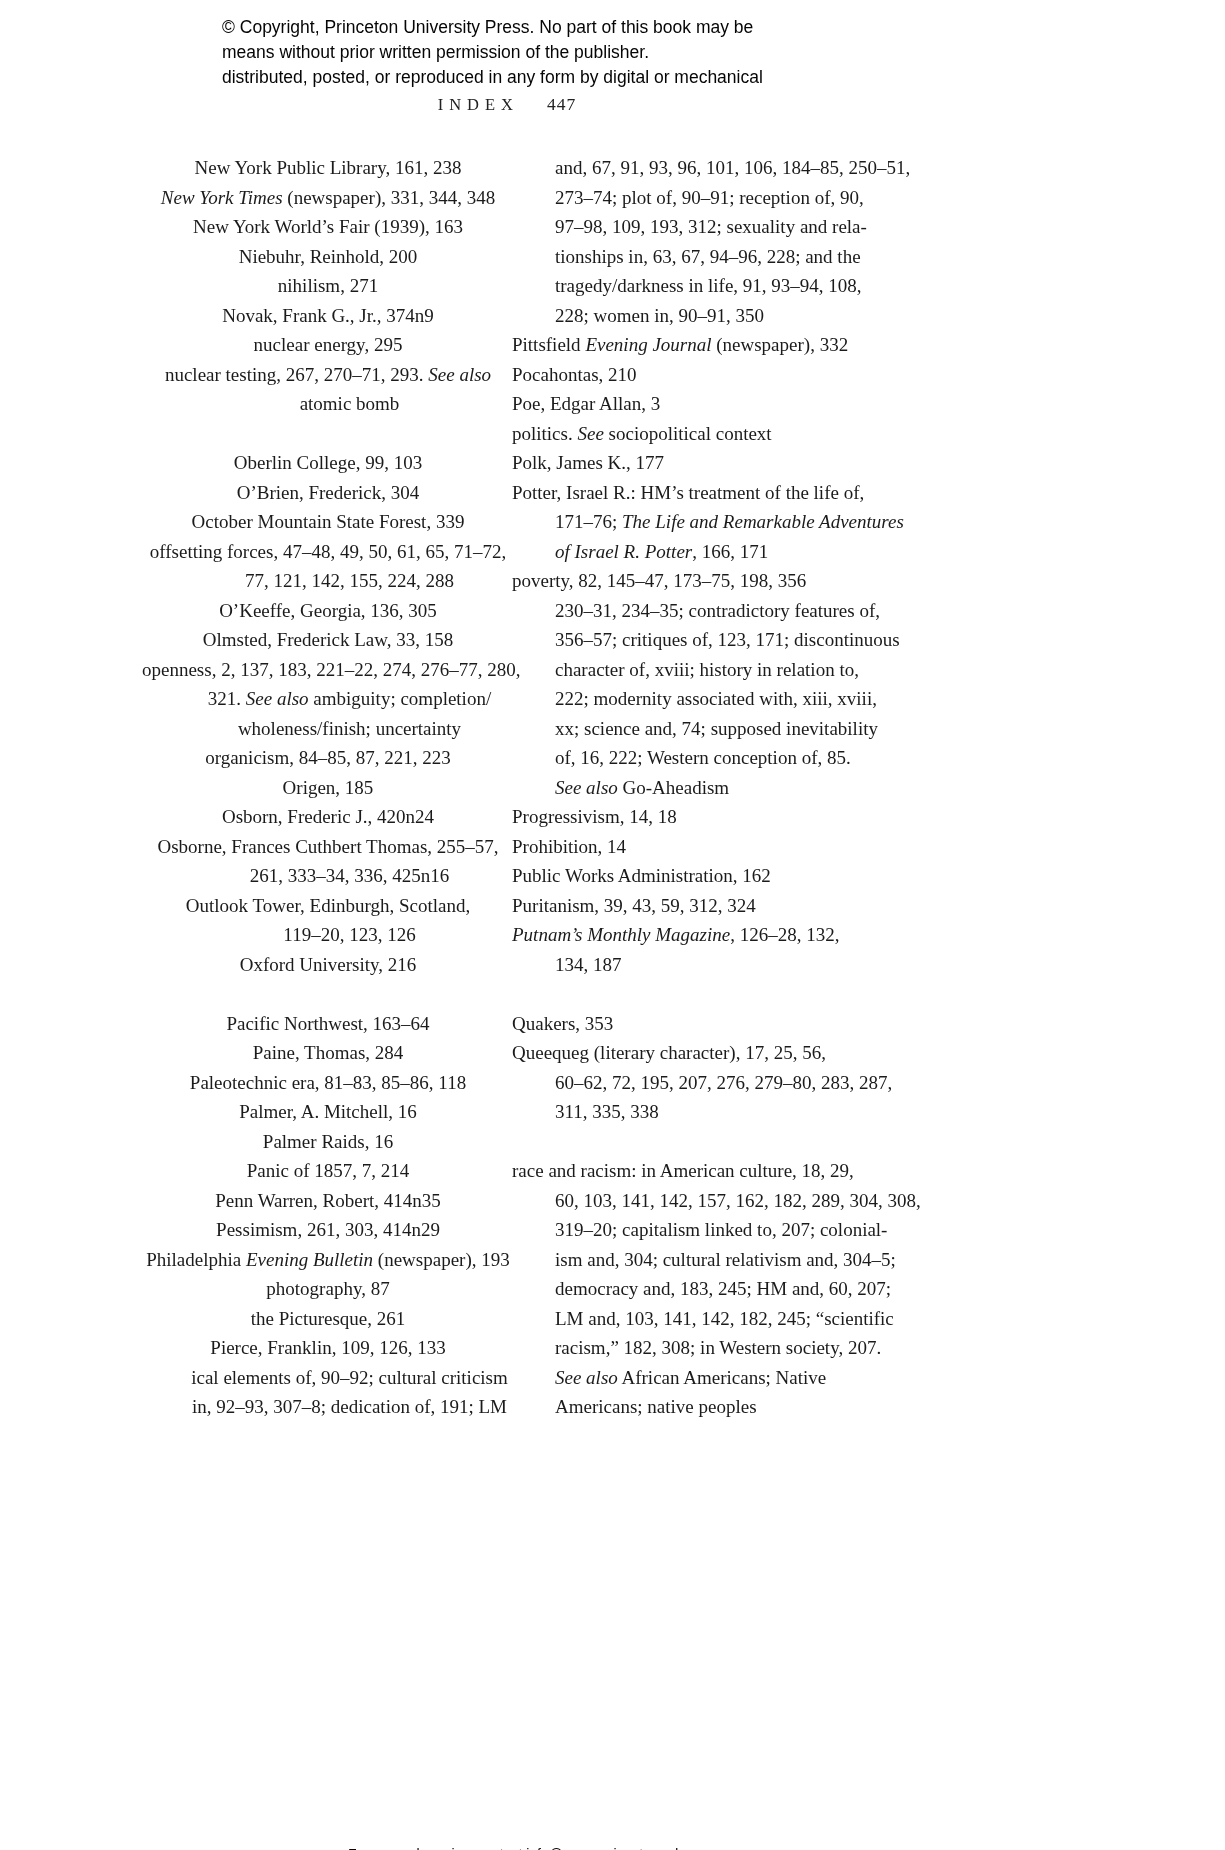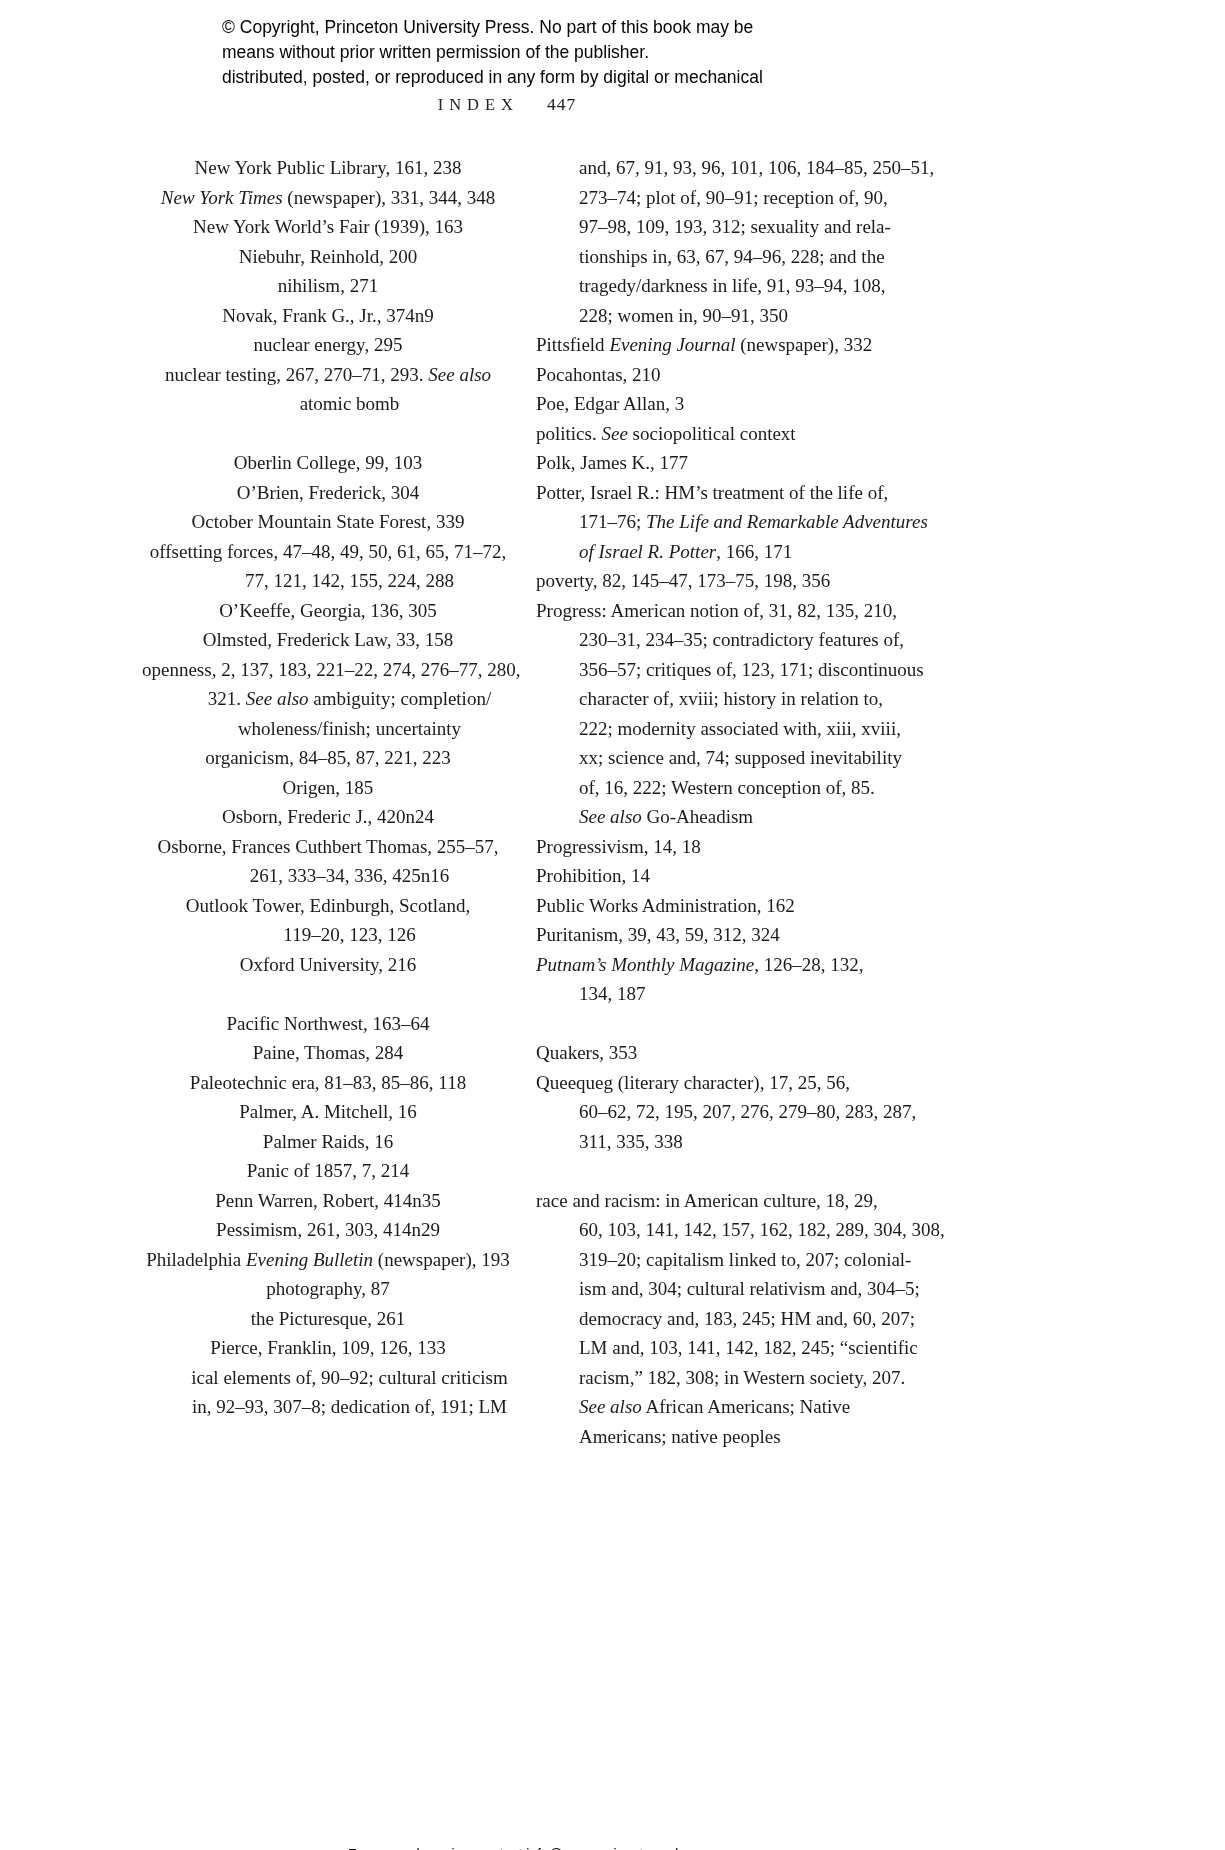--- a/index.html
+++ b/index.html
@@ -20,21 +20,21 @@
     position: absolute; left: 142px; top: 94px; width: 730px;
     text-align: center; color: #222;
   }
   .head-label { font-size: 16.5px; letter-spacing: 6px; }
   .head-page  { font-size: 17.5px; margin-left: 28px; letter-spacing: 1px; }
   .col {
     position: absolute; top: 153px;
     font-size: 19px; line-height: 29.5px;
   }
   .col-left  { left: 142px; width: 372px; text-align: center; }
-  .col-right { left: 536px; width: 380px; }
+  .col-right { left: 512px; width: 380px; }
   .line { white-space: nowrap; height: 29.5px; }
   .line.indent { padding-left: 43px; }
   .it { font-style: italic; }
   .footer {
     position: absolute; left: 142px; top: 1798px; width: 750px;
     text-align: center;
     font-family: "Liberation Sans", sans-serif;
     font-size: 14px; color: #050505; margin-top: 48px;
   }
 </style>
@@ -107,21 +107,20 @@
       <div class="line indent"><span>228; women in, 90–91, 350</span></div>
       <div class="line"><span>Pittsfield </span><span class="it">Evening Journal</span><span> (newspaper), 332</span></div>
       <div class="line"><span>Pocahontas, 210</span></div>
       <div class="line"><span>Poe, Edgar Allan, 3</span></div>
       <div class="line"><span>politics. </span><span class="it">See</span><span> sociopolitical context</span></div>
       <div class="line"><span>Polk, James K., 177</span></div>
       <div class="line"><span>Potter, Israel R.: HM’s treatment of the life of,</span></div>
       <div class="line indent"><span>171–76; </span><span class="it">The Life and Remarkable Adventures</span></div>
       <div class="line indent"><span class="it">of Israel R. Potter</span><span>, 166, 171</span></div>
       <div class="line"><span>poverty, 82, 145–47, 173–75, 198, 356</span></div>
-      <div class="line"><span>Progress: American notion of, 31, 82, 135, 210,</span></div>
       <div class="line indent"><span>230–31, 234–35; contradictory features of,</span></div>
       <div class="line indent"><span>356–57; critiques of, 123, 171; discontinuous</span></div>
       <div class="line indent"><span>character of, xviii; history in relation to,</span></div>
       <div class="line indent"><span>222; modernity associated with, xiii, xviii,</span></div>
       <div class="line indent"><span>xx; science and, 74; supposed inevitability</span></div>
       <div class="line indent"><span>of, 16, 222; Western conception of, 85.</span></div>
       <div class="line indent"><span class="it">See also</span><span> Go-Aheadism</span></div>
       <div class="line"><span>Progressivism, 14, 18</span></div>
       <div class="line"><span>Prohibition, 14</span></div>
       <div class="line"><span>Public Works Administration, 162</span></div>

